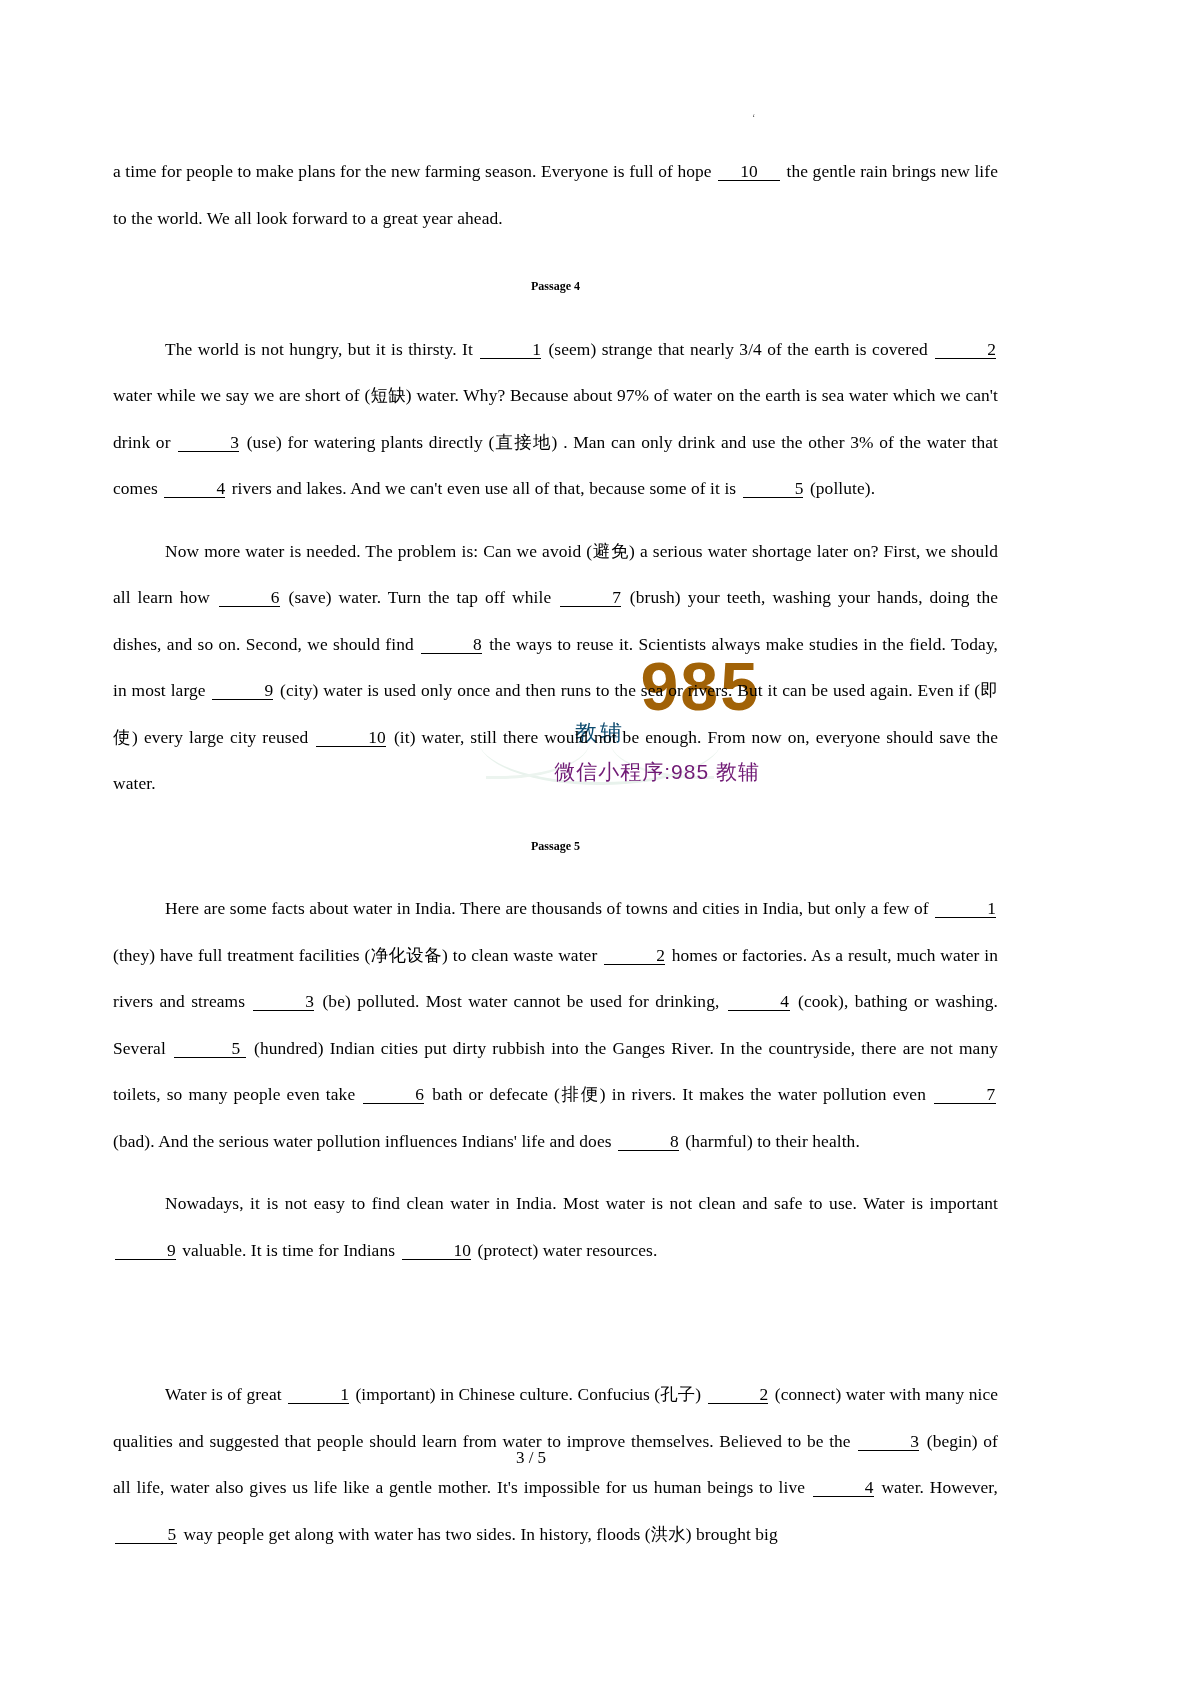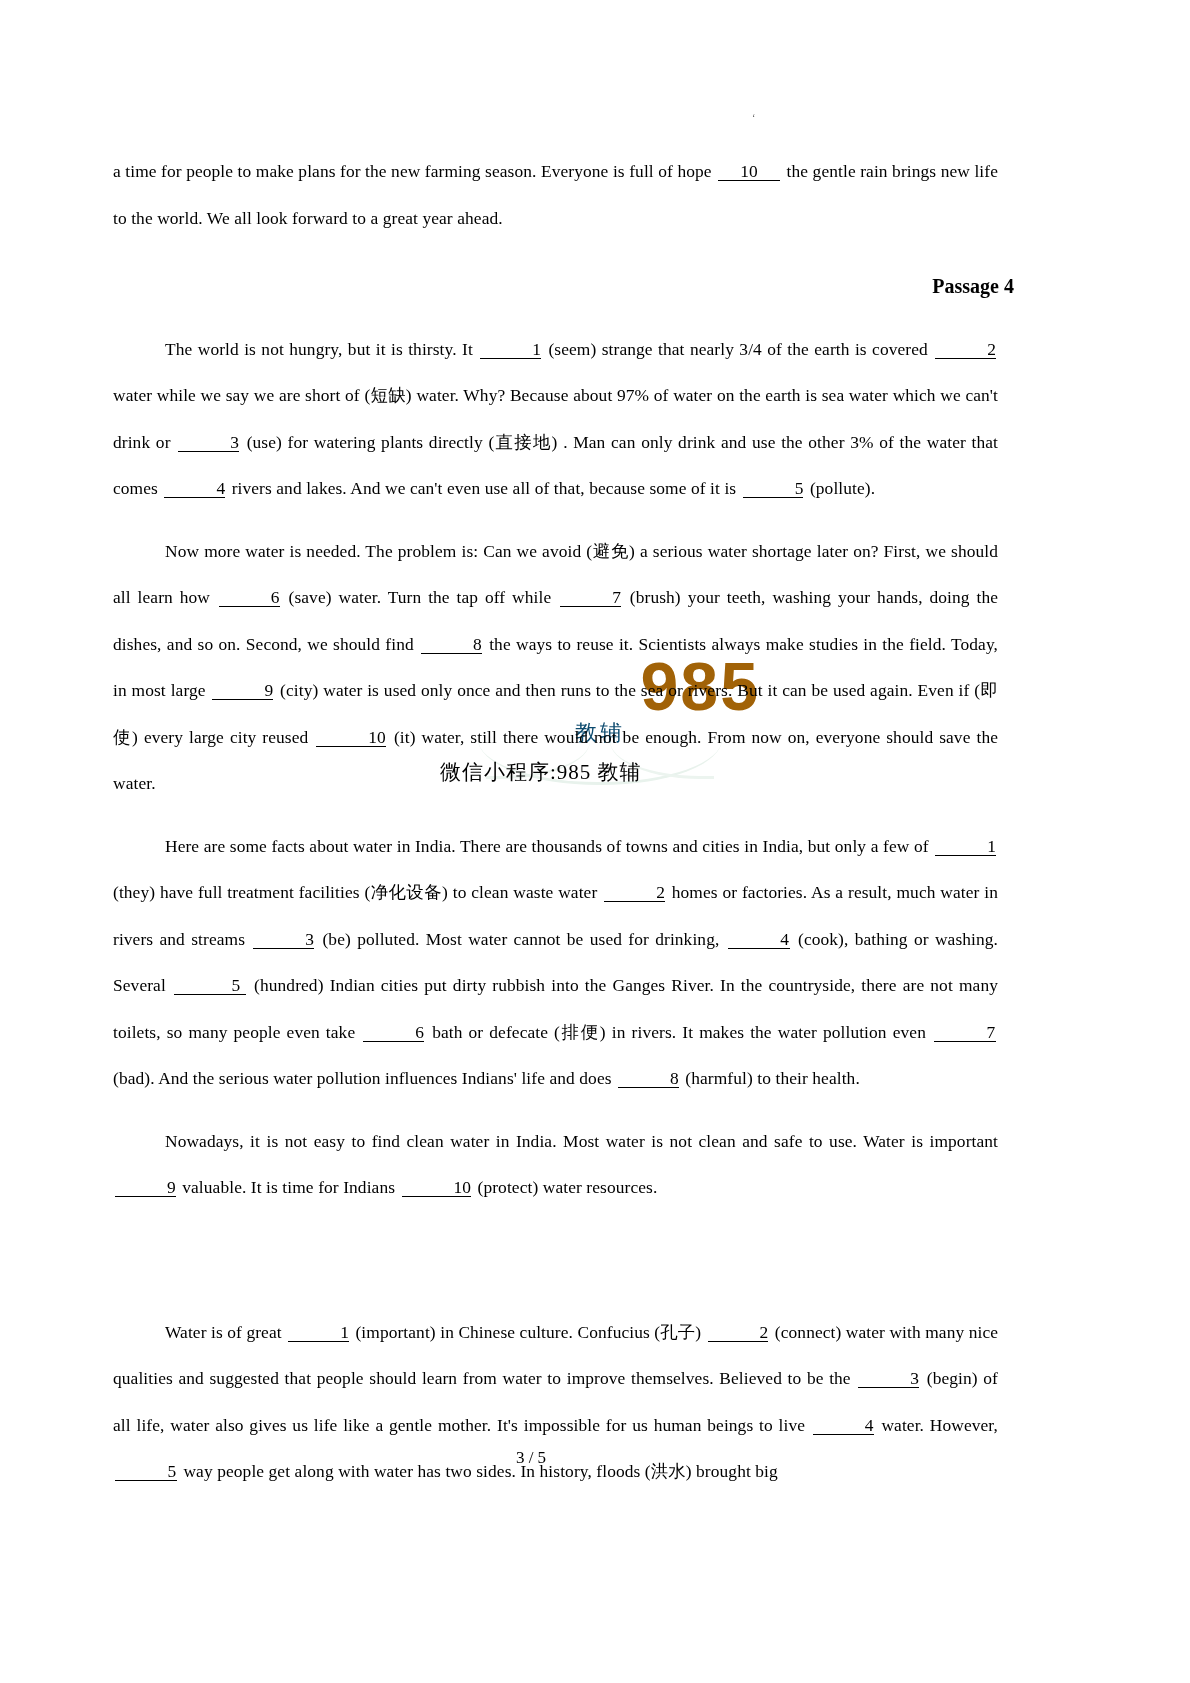--- a/index.html
+++ b/index.html
@@ -73,25 +73,25 @@
     height: 40px;
     border-bottom: 3px solid #ecf4ef;
   }
   .wm-book:before { left: 8px;  border-radius: 0 0 90px 0 / 0 0 38px 0; }
   .wm-book:after  { right: 8px; border-radius: 0 0 0 90px / 0 0 0 38px; }
   .wm-line {
     position: absolute;
     left: 0;
     top: 128px;
     width: 320px;
-    text-align: left;
-    font-family: Liberation Serif, serif;
+    text-align: right;
+    font-family: Liberation Sans, sans-serif;
     font-size: 21px;
     letter-spacing: 1px;
-    color: #000000;
+    color: #701a75;
     white-space: nowrap;
   }
 
   
   .content {
     position: absolute;
     left: 97px;
     top: 132px;
     width: 917px;
     z-index: 2;
@@ -101,23 +101,23 @@
     font-size: 17.4px;
     line-height: 46.5px;
     text-align: justify;
     text-justify: inter-word;
     letter-spacing: 0.1px;
   }
   p.para.indent { text-indent: 52px; }
 
   h2.passage-title {
     margin: 0;
-    font-size: 20px;
+    font-size: 12px;
     font-weight: bold;
-    text-align: right;
+    text-align: center;
     line-height: 46.5px;
   }
 
   .gap-sm { height: 6px; }
   .gap-lg { height: 66px; }
 
   .blank {
     display: inline-block;
     border-bottom: 1.3px solid #000;
     text-align: center;
@@ -168,20 +168,21 @@
     <p class="para"><span>a time for people to make plans for the new farming season. Everyone is full of hope</span> <span class="blank b-wide">10</span> <span>the gentle rain brings</span> <span>new life to the world. We all look forward to a great year ahead.</span></p>
 
     <div class="gap-sm"></div>
 
     <h2 class="passage-title">Passage 4</h2>
 
     <p class="para indent"><span>The world is not hungry, but it is thirsty. It</span> <span class="blank b-mid">1</span> <span>(seem) strange that nearly 3/4 of the earth is covered</span> <span class="blank b-narrow">2</span> <span>water while we say we are short of (短缺) water. Why? Because about 97% of water on the earth is sea water which we can't drink or</span> <span class="blank b-mid">3</span> <span>(use) for watering plants directly (直接地) . Man can only drink and use the other 3% of the water that comes</span> <span class="blank b-narrow">4</span> <span>rivers and lakes. And we can't even use all of that, because some of it is</span> <span class="blank b-mid">5</span> <span>(pollute).</span></p>
 
     <p class="para indent"><span>Now more water is needed. The problem is: Can we avoid (避免) a serious water shortage later on? First, we should all learn how</span> <span class="blank b-mid">6</span> <span>(save) water. Turn the tap off while</span> <span class="blank b-mid">7</span> <span>(brush) your teeth, washing your hands, doing the dishes, and so on. Second, we should find</span> <span class="blank b-mid">8</span> <span>the ways to reuse it. Scientists always make studies in the field. Today, in most large</span> <span class="blank b-mid">9</span> <span>(city) water is used only once and then runs to the sea or rivers. But it can be used again. Even if (即使) every large city reused</span> <span class="blank b-wide">10</span> <span>(it) water, still there would not be enough. From now on, everyone should save the water.</span></p>
 
+    <h2 class="passage-title">Passage 5</h2>
 
     <p class="para indent"><span>Here are some facts about water in India. There are thousands of towns and cities in India, but only a few of</span> <span class="blank b-narrow">1</span> <span>(they) have full treatment facilities (净化设备) to clean waste water</span> <span class="blank b-mid">2</span> <span>homes or factories. As a result, much water in rivers and streams</span> <span class="blank b-mid">3</span> <span>(be) polluted. Most water cannot be used for drinking,</span> <span class="blank b-wide">4</span> <span>(cook), bathing or washing. Several</span> <span class="blank b-xwide">5</span> <span>(hundred) Indian cities put dirty rubbish into the Ganges River. In the countryside, there are not many toilets, so many people even take</span> <span class="blank b-narrow">6</span> <span>bath or defecate (排便) in rivers. It makes the water pollution even</span> <span class="blank b-wide">7</span> <span>(bad). And the serious water pollution influences Indians' life and does</span> <span class="blank b-narrow">8</span> <span>(harmful) to their health.</span></p>
 
     <p class="para indent"><span>Nowadays, it is not easy to find clean water in India. Most water is not clean and safe to use. Water is important</span> <span class="blank b-narrow">9</span> <span>valuable. It is time for Indians</span> <span class="blank b-mid">10</span> <span>(protect) water resources.</span></p>
 
     <div class="gap-lg"></div>
 
 
     <p class="para indent"><span>Water is of great</span> <span class="blank b-mid">1</span> <span>(important) in Chinese culture. Confucius (孔子)</span> <span class="blank b-mid">2</span> <span>(connect) water with many nice qualities and suggested that people should learn from water to improve themselves. Believed to be the</span> <span class="blank b-narrow">3</span> <span>(begin) of all life, water also gives us life like a gentle mother. It's impossible for us human beings to live</span> <span class="blank b-narrow">4</span> <span>water. However,</span> <span class="blank b-wide">5</span> <span>way people get along with water has two sides. In history, floods (洪水) brought big</span></p>
 

